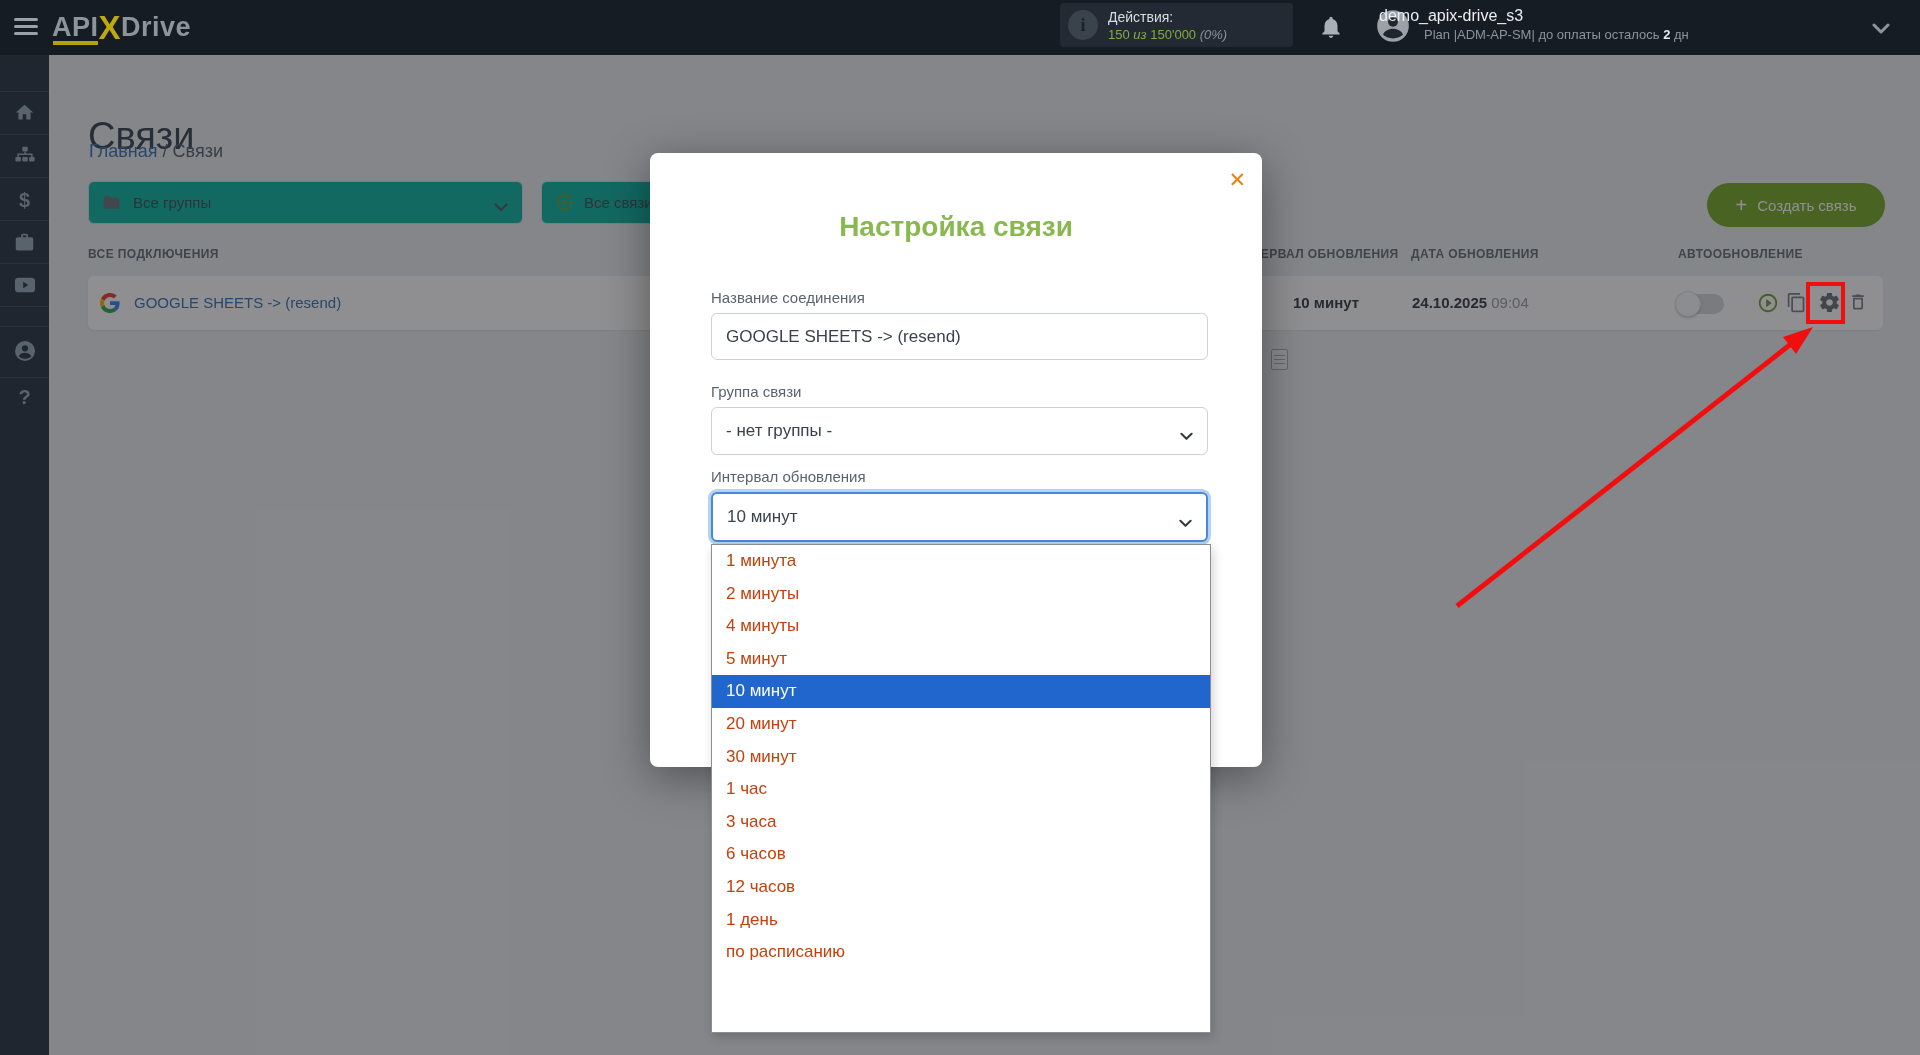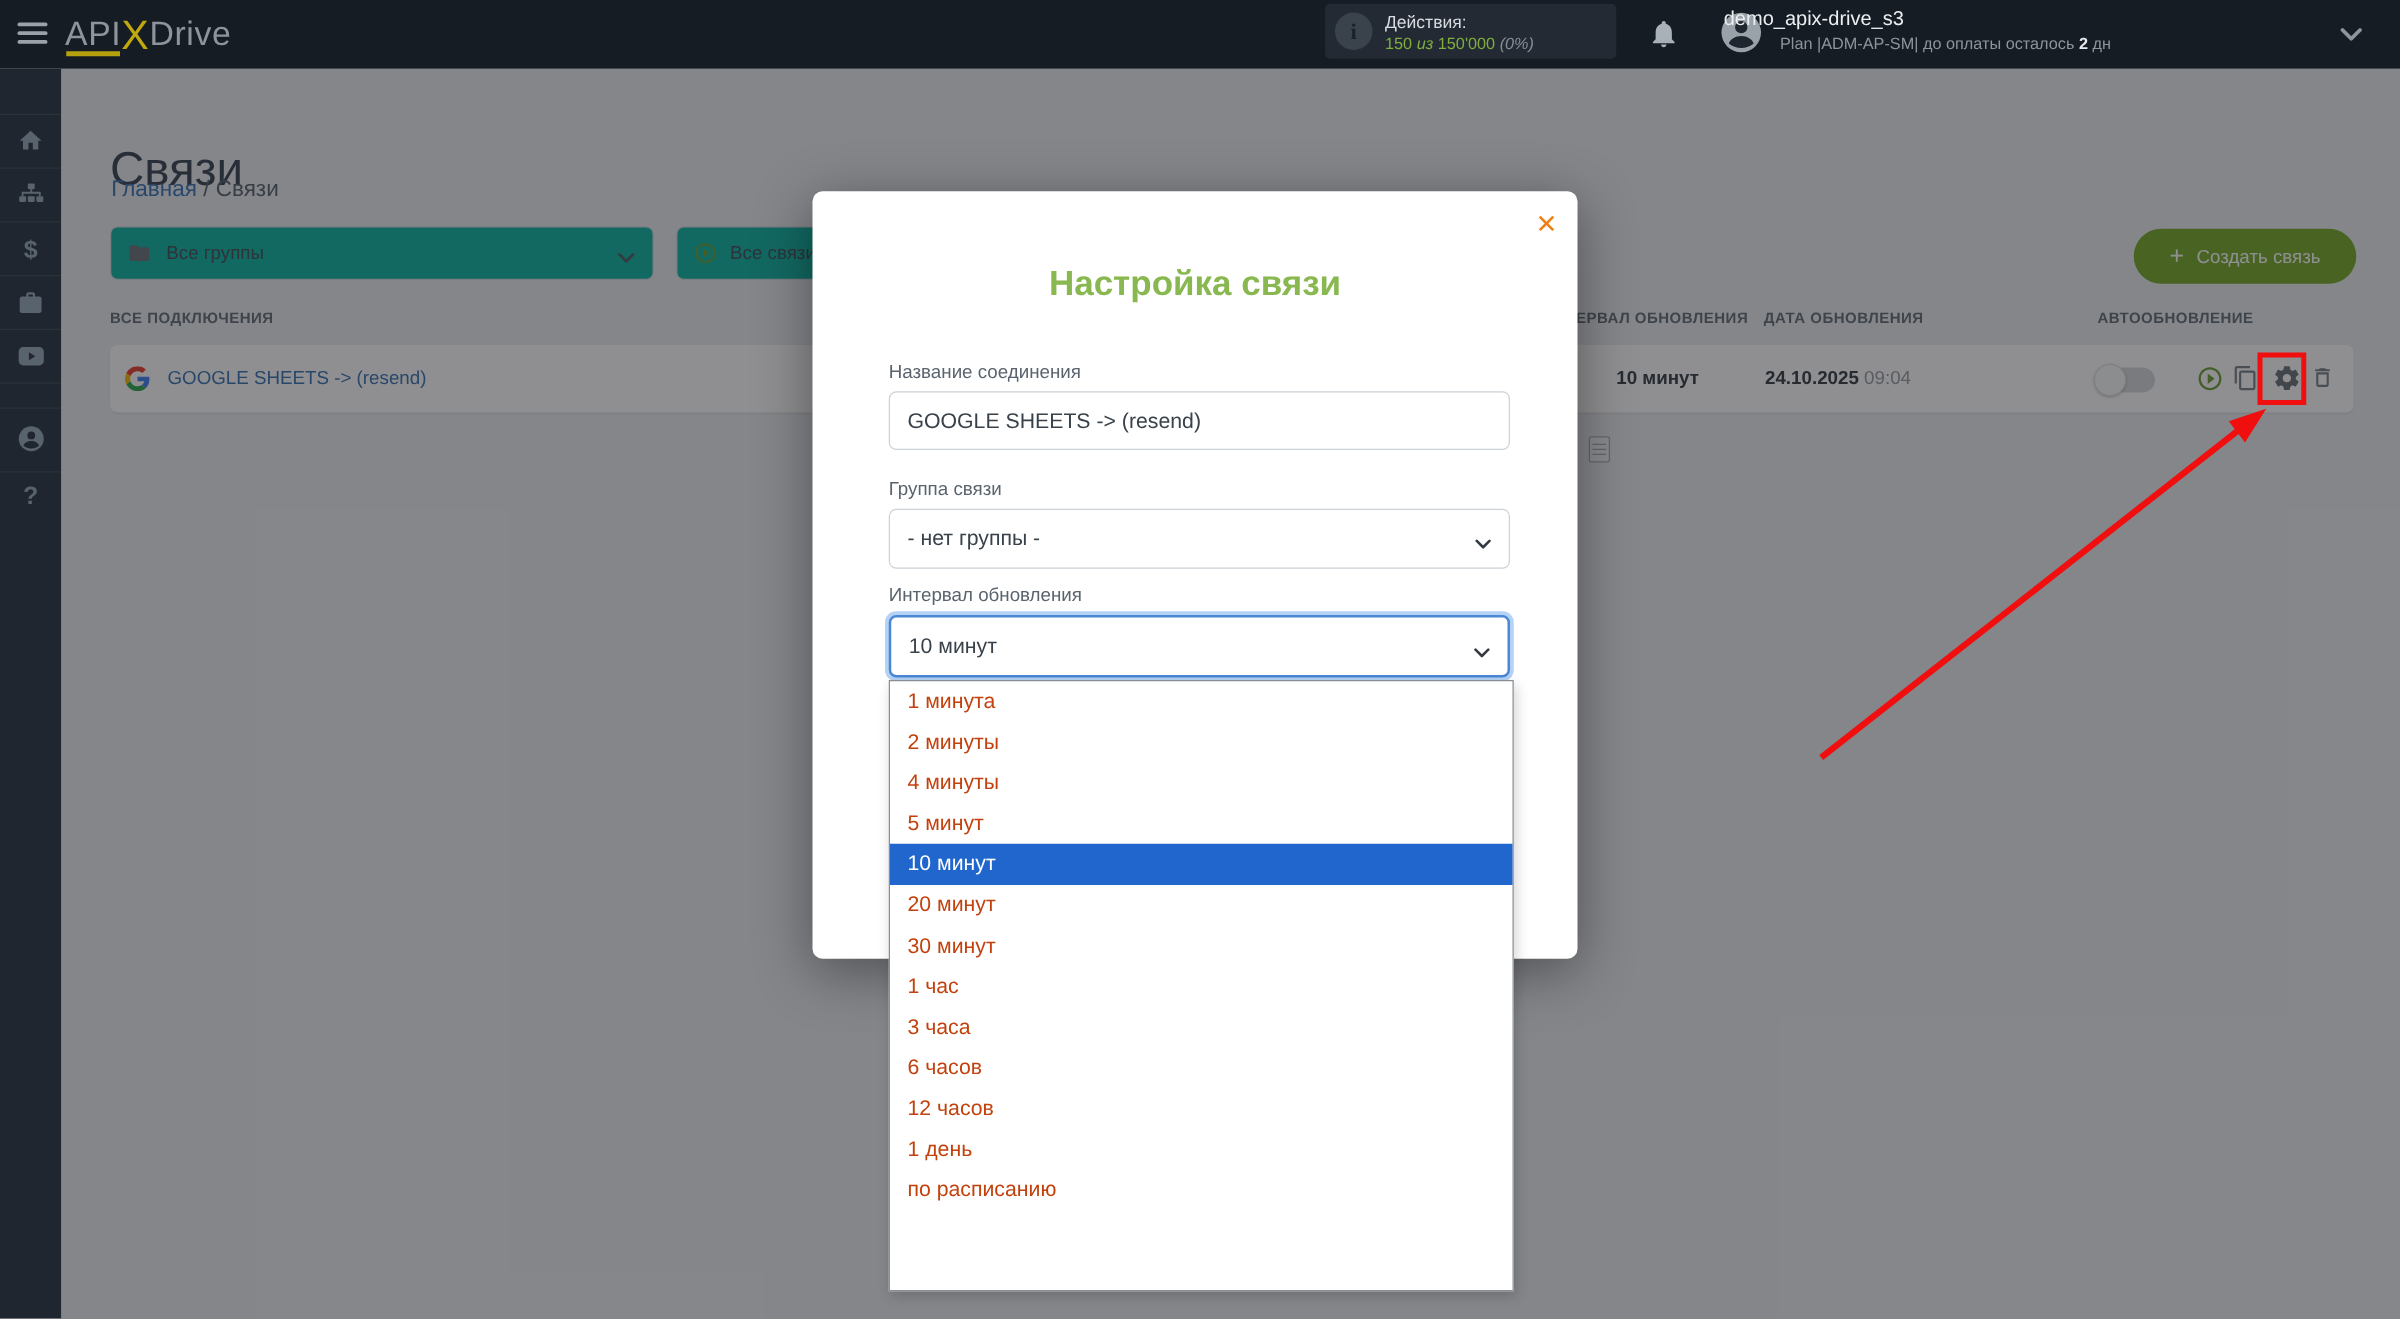--- a/index.html
+++ b/index.html
@@ -3,21 +3,21 @@
 <meta charset="utf-8">
 <style>
   html,body{margin:0;padding:0;background:#444;}
   .screen{position:relative;width:1920px;height:1055px;overflow:hidden;
     background:#edeff2;font-family:"Liberation Sans","DejaVu Sans",sans-serif;}
 
   
   .topbar{position:absolute;left:0;top:0;width:1920px;height:55px;background:#161c24;z-index:5;}
   .hamburger{position:absolute;left:14px;top:18px;width:24px;height:18px;cursor:pointer;}
   .hamburger span{display:block;height:3px;background:#99a1a9;border-radius:2px;margin-bottom:4px;}
-  .logo{position:absolute;left:52px;top:9px;font-weight:normal;font-size:27px;color:#8d949c;letter-spacing:.5px;}
+  .logo{position:absolute;left:52px;top:9px;font-weight:bold;font-size:27px;color:#8d949c;letter-spacing:.5px;}
   .logo .lg-api{position:relative;display:inline-block;}
   .logo .lg-api::after{content:"";position:absolute;left:1px;right:1px;bottom:-2px;height:4px;background:#b5a00d;}
   .logo .lg-x{color:#bfa90f;font-size:33px;vertical-align:-3px;}
   .actions-block{position:absolute;left:1060px;top:3px;width:233px;height:44px;background:#232a34;border-radius:4px;}
   .info-circle{position:absolute;left:8px;top:7px;width:30px;height:30px;border-radius:50%;background:#3a424c;
     color:#1b2129;font-family:"Liberation Serif",serif;font-weight:bold;font-size:18px;text-align:center;line-height:30px;}
   .act-l1{position:absolute;left:48px;top:6px;font-size:14px;color:#d9dde1;}
   .act-l2{position:absolute;left:48px;top:24px;font-size:13px;color:#7fae3f;white-space:nowrap;}
   .act-l2 .it{font-style:italic;}
   .act-l2 .pct{color:#878f97;font-style:italic;}

